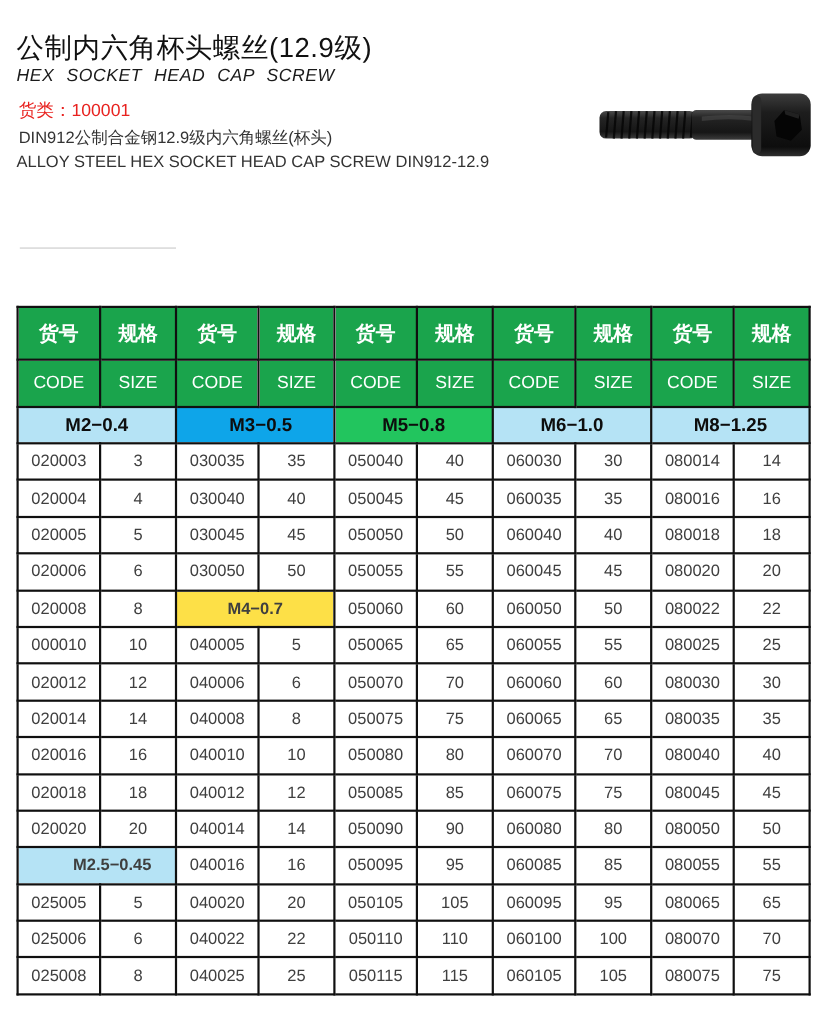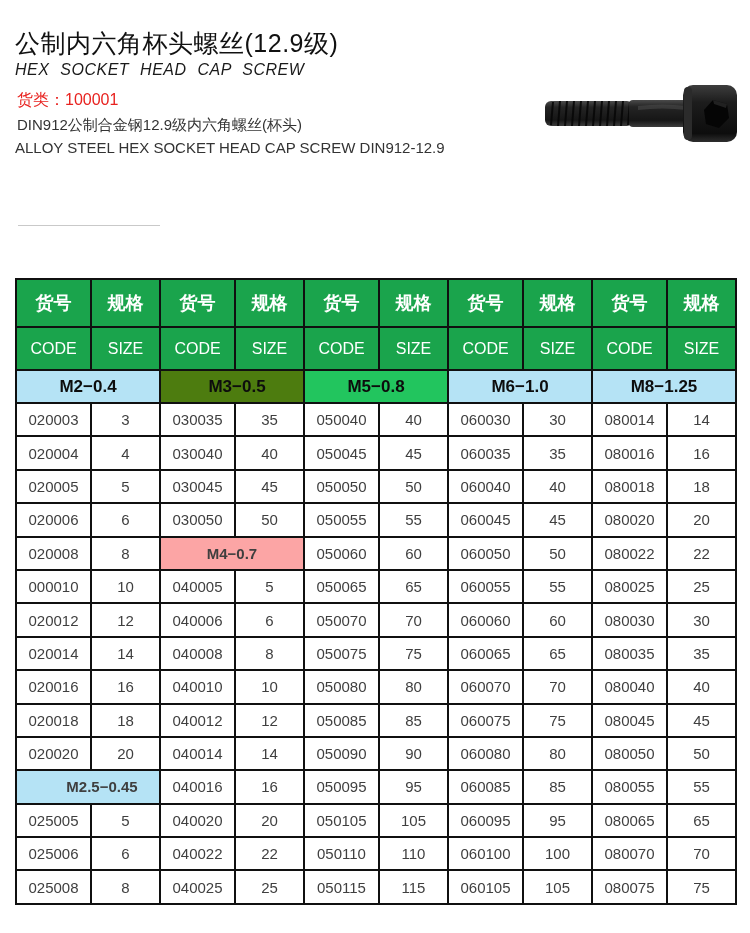--- a/index.html
+++ b/index.html
@@ -118,21 +118,21 @@
         <th style="background: rgb(26, 164, 76);">SIZE</th>
         <th style="background: rgb(26, 164, 76);">CODE</th>
         <th style="background: rgb(26, 164, 76);">SIZE</th>
         <th style="background: rgb(26, 164, 76);">CODE</th>
         <th style="background: rgb(26, 164, 76);">SIZE</th>
       </tr>
     </thead>
   <tbody>
       <tr class="secrow">
         <td colspan="2" style="background: rgb(181, 227, 245); text-align: center;">M2−0.4</td>
-        <td colspan="2" style="background: #4d7c0f; padding-left: 10px;">M3−0.5</td>
+        <td colspan="2" style="background: #0ea5e9; padding-left: 10px;">M3−0.5</td>
         <td colspan="2" style="background: #22c55e;">M5−0.8</td>
         <td colspan="2" style="background: rgb(181, 227, 245);">M6−1.0</td>
         <td colspan="2" style="background: rgb(181, 227, 245);">M8−1.25</td>
       </tr>
       <tr class="drow">
         <td>020003</td>
         <td>3</td>
         <td>030035</td>
         <td>35</td>
         <td>050040</td>
@@ -174,21 +174,21 @@
         <td>050055</td>
         <td>55</td>
         <td>060045</td>
         <td>45</td>
         <td>080020</td>
         <td>20</td>
       </tr>
       <tr class="drow">
         <td>020008</td>
         <td>8</td>
-        <td colspan="2" class="sec" style="background: #fca5a5;">M4−0.7</td>
+        <td colspan="2" class="sec" style="background: #fde047;">M4−0.7</td>
         <td>050060</td>
         <td>60</td>
         <td>060050</td>
         <td>50</td>
         <td>080022</td>
         <td>22</td>
       </tr>
       <tr class="drow">
         <td>000010</td>
         <td>10</td>

